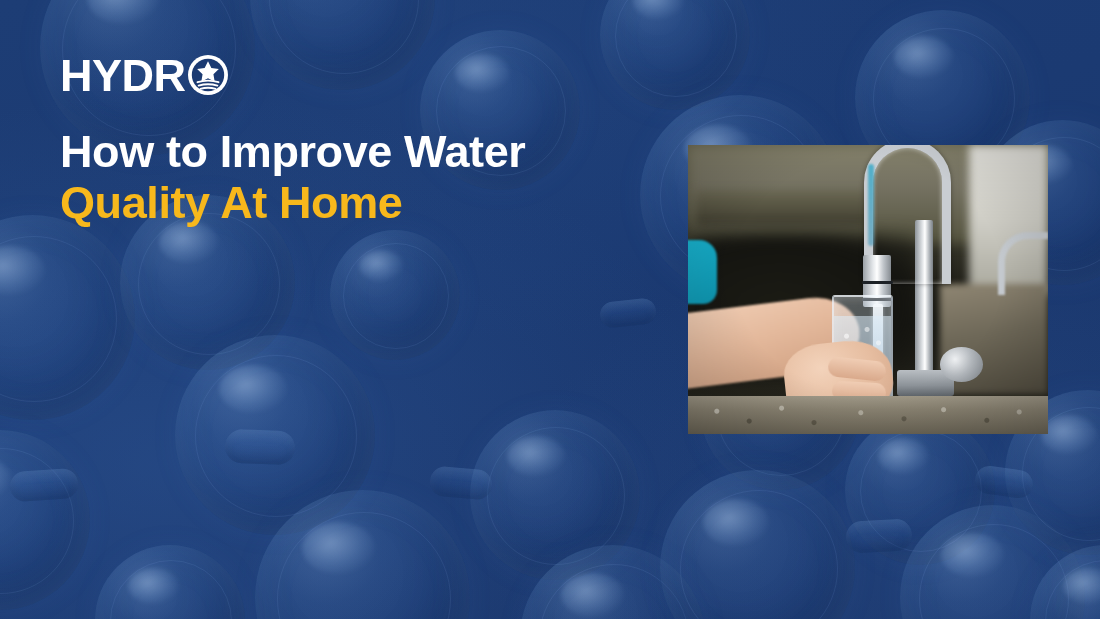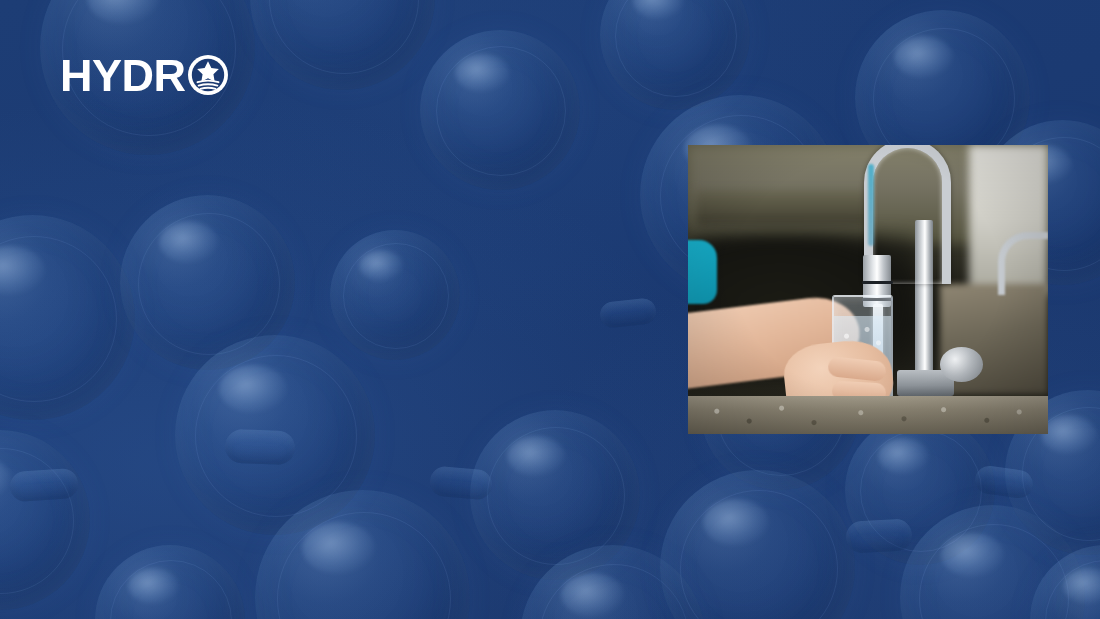--- a/index.html
+++ b/index.html
@@ -368,20 +368,24 @@
           <circle cx="21" cy="21" r="16.2" fill="#1b3a72"></circle>
           <path d="M21 7.2 l3.35 6.78 7.5 1.09 -5.43 5.29 1.28 7.46 -6.7 -3.52 -6.7 3.52 1.28 -7.46 -5.43 -5.29 7.5 -1.09 Z" fill="#ffffff"></path>
           <path d="M10.5 28.2 q10.5 -3.1 21 0" stroke="#ffffff" stroke-width="1.9" fill="none" stroke-linecap="round"></path>
           <path d="M11.6 31.6 q9.4 -2.8 18.8 0" stroke="#ffffff" stroke-width="1.9" fill="none" stroke-linecap="round"></path>
           <path d="M13.4 34.9 q7.6 -2.3 15.2 0" stroke="#ffffff" stroke-width="1.9" fill="none" stroke-linecap="round"></path>
         </svg>
       </span>
     </div>
   </div>
 
+  <div class="headline">
+    <span class="headline-line line-1">How to Improve Water</span>
+    <span class="headline-line line-2">Quality At Home</span>
+  </div>
 
   <div class="photo">
     <div class="photo-inner">
       <div class="ph-bg"></div>
       <div class="ph-wall"></div>
       <div class="ph-cabinet"></div>
       <div class="ph-rightwall"></div>
       <div class="ph-darkmass"></div>
       <div class="ph-counter-right"></div>
 

